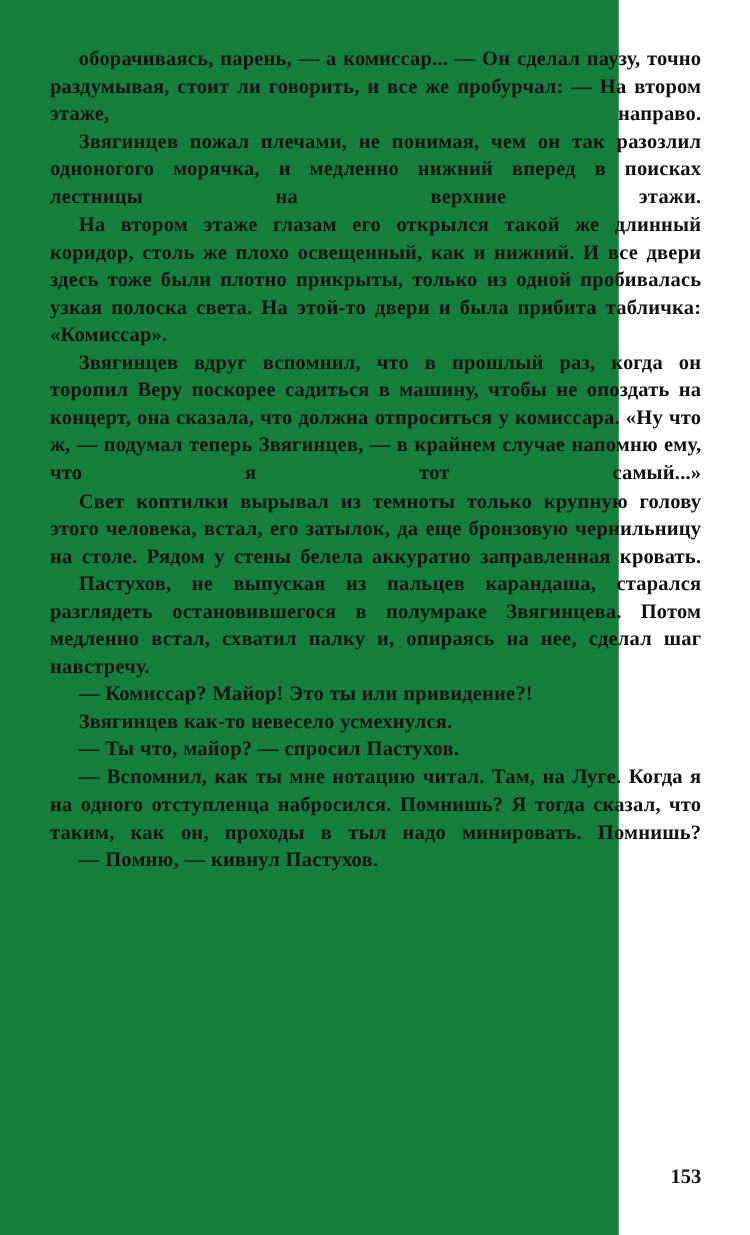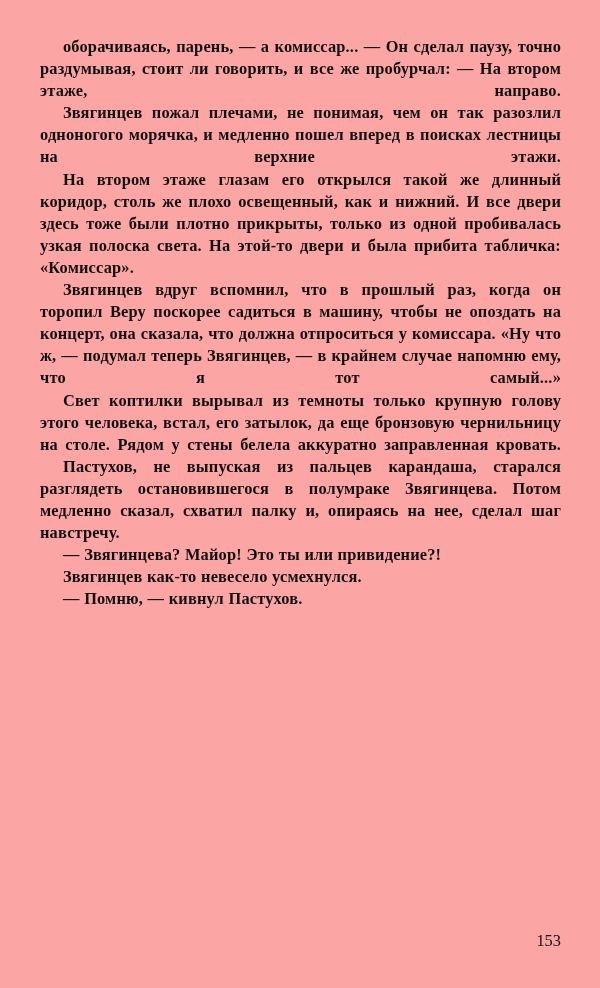--- a/index.html
+++ b/index.html
@@ -13,23 +13,23 @@
     position: relative;
     overflow: hidden;
     font-family: "Liberation Serif", "DejaVu Serif", serif;
     color: #111111;
   }
 
   #page {
     position: absolute;
     left: 0;
     top: 0;
-    width: 600px;
+    width: 495px;
     height: 988px;
-    background: #fca5a5;
+    background: #15803d;
   }
 
   #text-block {
     position: absolute;
     left: 40px;
     top: 36px;
     width: 521px;
   }
 
   p.para {
@@ -51,39 +51,41 @@
     text-align-last: justify;
   }
 
   #page-number {
     position: absolute;
     left: 40px;
     top: 930px;
     width: 521px;
     text-align: right;
     font-size: 16.4px;
-    font-weight: 400;
+    font-weight: 700;
     line-height: 22px;
     font-family: "Liberation Serif", "DejaVu Serif", serif;
     color: #111111;
   }
 </style>
 </head>
 <body>
 
 <div id="page">
 
   <div id="text-block">
     <p class="para justify-all">оборачиваясь, парень, — а комиссар... — Он сделал паузу, точно раздумывая, стоит ли говорить, и все же пробурчал: — На втором этаже, направо.</p>
-    <p class="para justify-all">Звягинцев пожал плечами, не понимая, чем он так разозлил одноногого морячка, и медленно пошел вперед в поисках лестницы на верхние этажи.</p>
+    <p class="para justify-all">Звягинцев пожал плечами, не понимая, чем он так разозлил одноногого морячка, и медленно нижний вперед в поисках лестницы на верхние этажи.</p>
     <p class="para justify-all">На втором этаже глазам его открылся такой же длинный коридор, столь же плохо освещенный, как и нижний. И все двери здесь тоже были плотно прикрыты, только из одной пробивалась узкая полоска света. На этой-то двери и была прибита табличка: «Комиссар».</p>
     <p class="para justify-all">Звягинцев вдруг вспомнил, что в прошлый раз, когда он торопил Веру поскорее садиться в машину, чтобы не опоздать на концерт, она сказала, что должна отпроситься у комиссара. «Ну что ж, — подумал теперь Звягинцев, — в крайнем случае напомню ему, что я тот самый...»</p>
     <p class="para justify-all">Свет коптилки вырывал из темноты только крупную голову этого человека, встал, его затылок, да еще бронзовую чернильницу на столе. Рядом у стены белела аккуратно заправленная кровать.</p>
-    <p class="para justify-all">Пастухов, не выпуская из пальцев карандаша, старался разглядеть остановившегося в полумраке Звягинцева. Потом медленно сказал, схватил палку и, опираясь на нее, сделал шаг навстречу.</p>
-    <p class="para">— Звягинцева? Майор! Это ты или привидение?!</p>
+    <p class="para justify-all">Пастухов, не выпуская из пальцев карандаша, старался разглядеть остановившегося в полумраке Звягинцева. Потом медленно встал, схватил палку и, опираясь на нее, сделал шаг навстречу.</p>
+    <p class="para">— Комиссар? Майор! Это ты или привидение?!</p>
     <p class="para">Звягинцев как-то невесело усмехнулся.</p>
+    <p class="para">— Ты что, майор? — спросил Пастухов.</p>
+    <p class="para justify-all">— Вспомнил, как ты мне нотацию читал. Там, на Луге. Когда я на одного отступленца набросился. Помнишь? Я тогда сказал, что таким, как он, проходы в тыл надо минировать. Помнишь?</p>
     <p class="para">— Помню, — кивнул Пастухов.</p>
 
   </div>
 
   <div id="page-number">153</div>
 
 </div>
 
 </body></html>

